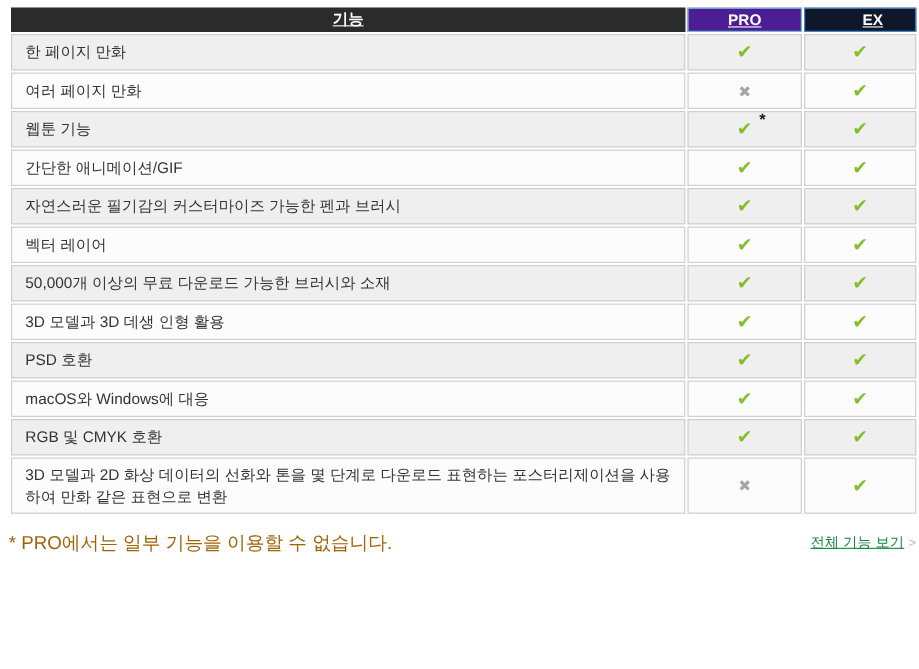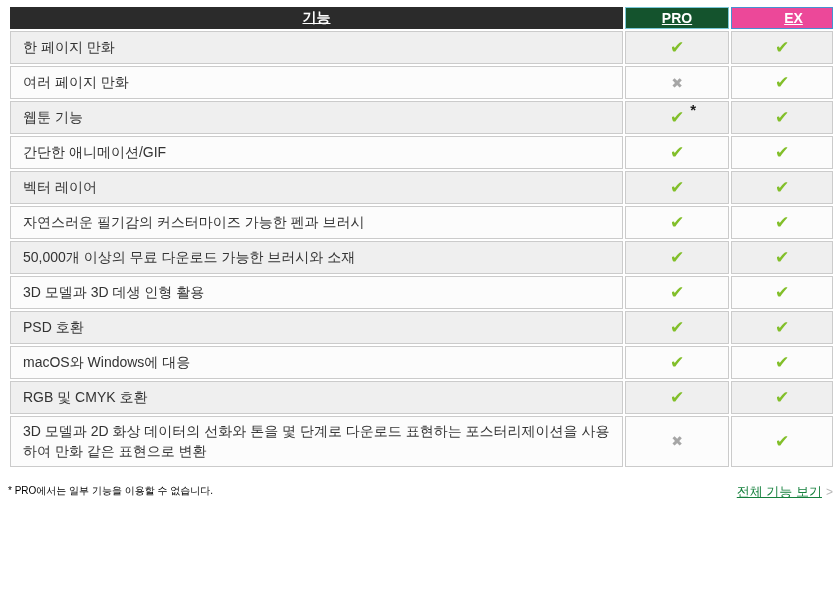--- a/index.html
+++ b/index.html
@@ -28,22 +28,22 @@
     height: 14px;
     font-size: 14px;
     font-weight: bold;
     color: #ffffff;
     text-align: center;
     vertical-align: middle;
     border: 1px solid transparent;
     text-decoration: underline;
   }
   th.feature-header { background: #2b2b2b; border-color: #2b2b2b; }
-  th.pro-header     { background: #14532d; border-color: #79c7d7; }
-  th.ex-header      { background: #ec4899; border-color: #4691d1; padding-left: 24px; }
+  th.pro-header     { background: #4c1d95; border-color: #79c7d7; }
+  th.ex-header      { background: #0f172a; border-color: #4691d1; padding-left: 24px; }
   td {
     height: 33px;
     border: 1px solid #cbcbcb;
     vertical-align: middle;
     font-size: 14px;
     color: #333333;
   }
   tbody tr:nth-child(odd) td  { background: #efefef; }
   tbody tr:nth-child(even) td { background: #fcfcfc; }
   td.feature-cell {
@@ -78,22 +78,22 @@
     line-height: 1;
   }
   .footer {
     display: flex;
     justify-content: space-between;
     align-items: center;
     margin-top: 13px;
     width: 825px;
   }
   .footnote {
-    font-size: 10px;
-    color: #000000;
+    font-size: 17px;
+    color: #a16207;
   }
   .full-feature-link {
     font-size: 13px;
     color: #15803d;
     text-decoration: underline;
     cursor: pointer;
   }
   .link-chevron {
     font-size: 12px;
     color: #b8b8b8;
@@ -134,26 +134,26 @@
           <td class="feature-cell">웹툰 기능</td>
           <td class="mark-cell"><span class="mark-wrap"><span class="check-mark">✔</span><span class="asterisk">*</span></span></td>
           <td class="mark-cell"><span class="mark-wrap"><span class="check-mark">✔</span></span></td>
         </tr>
         <tr>
           <td class="feature-cell">간단한 애니메이션/GIF</td>
           <td class="mark-cell"><span class="mark-wrap"><span class="check-mark">✔</span></span></td>
           <td class="mark-cell"><span class="mark-wrap"><span class="check-mark">✔</span></span></td>
         </tr>
         <tr>
-          <td class="feature-cell">벡터 레이어</td>
+          <td class="feature-cell">자연스러운 필기감의 커스터마이즈 가능한 펜과 브러시</td>
           <td class="mark-cell"><span class="mark-wrap"><span class="check-mark">✔</span></span></td>
           <td class="mark-cell"><span class="mark-wrap"><span class="check-mark">✔</span></span></td>
         </tr>
         <tr>
-          <td class="feature-cell">자연스러운 필기감의 커스터마이즈 가능한 펜과 브러시</td>
+          <td class="feature-cell">벡터 레이어</td>
           <td class="mark-cell"><span class="mark-wrap"><span class="check-mark">✔</span></span></td>
           <td class="mark-cell"><span class="mark-wrap"><span class="check-mark">✔</span></span></td>
         </tr>
         <tr>
           <td class="feature-cell">50,000개 이상의 무료 다운로드 가능한 브러시와 소재</td>
           <td class="mark-cell"><span class="mark-wrap"><span class="check-mark">✔</span></span></td>
           <td class="mark-cell"><span class="mark-wrap"><span class="check-mark">✔</span></span></td>
         </tr>
         <tr>
           <td class="feature-cell">3D 모델과 3D 데생 인형 활용</td>

